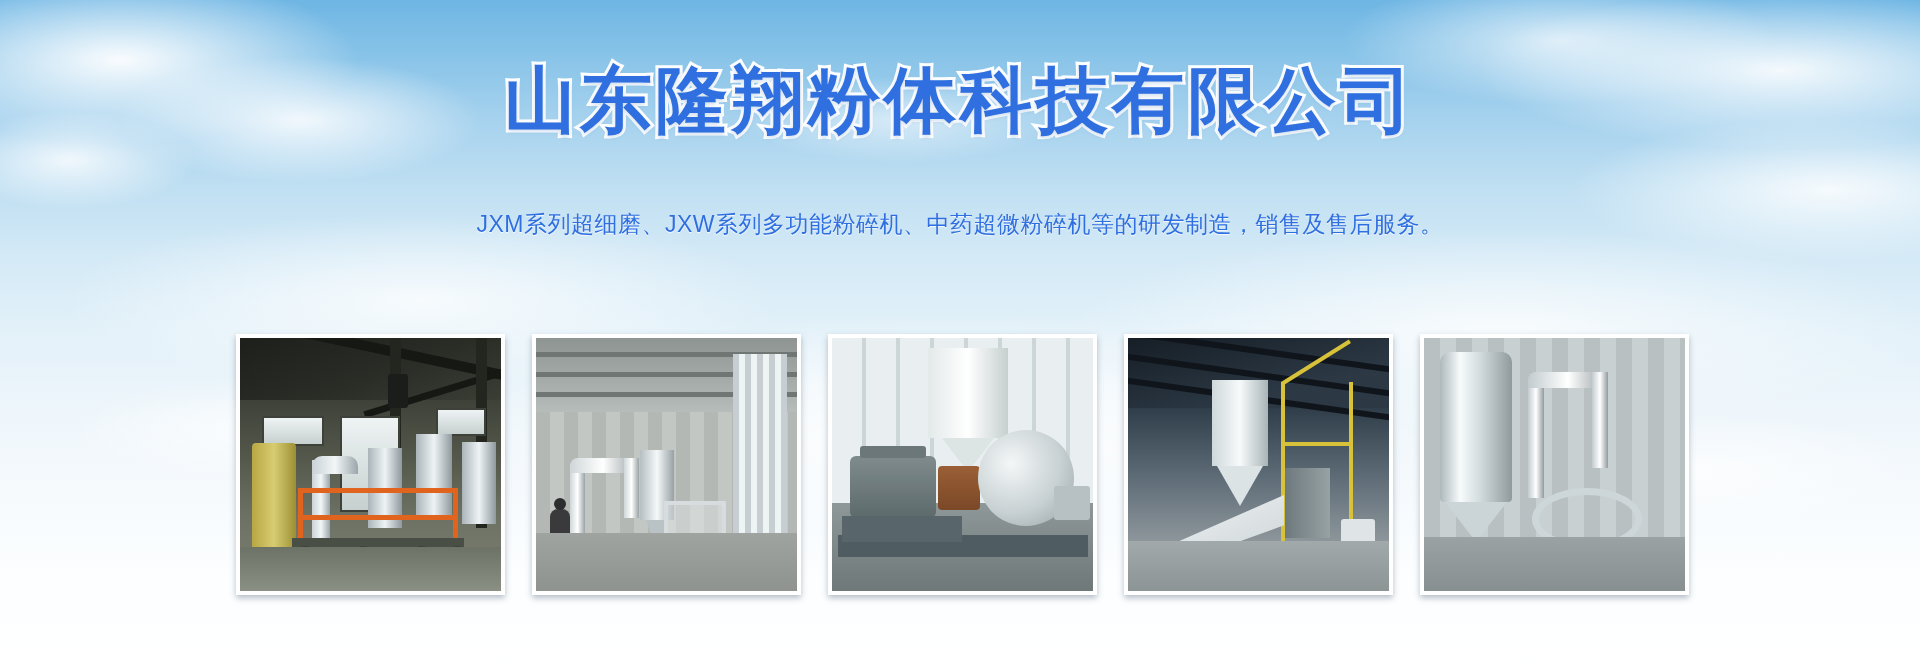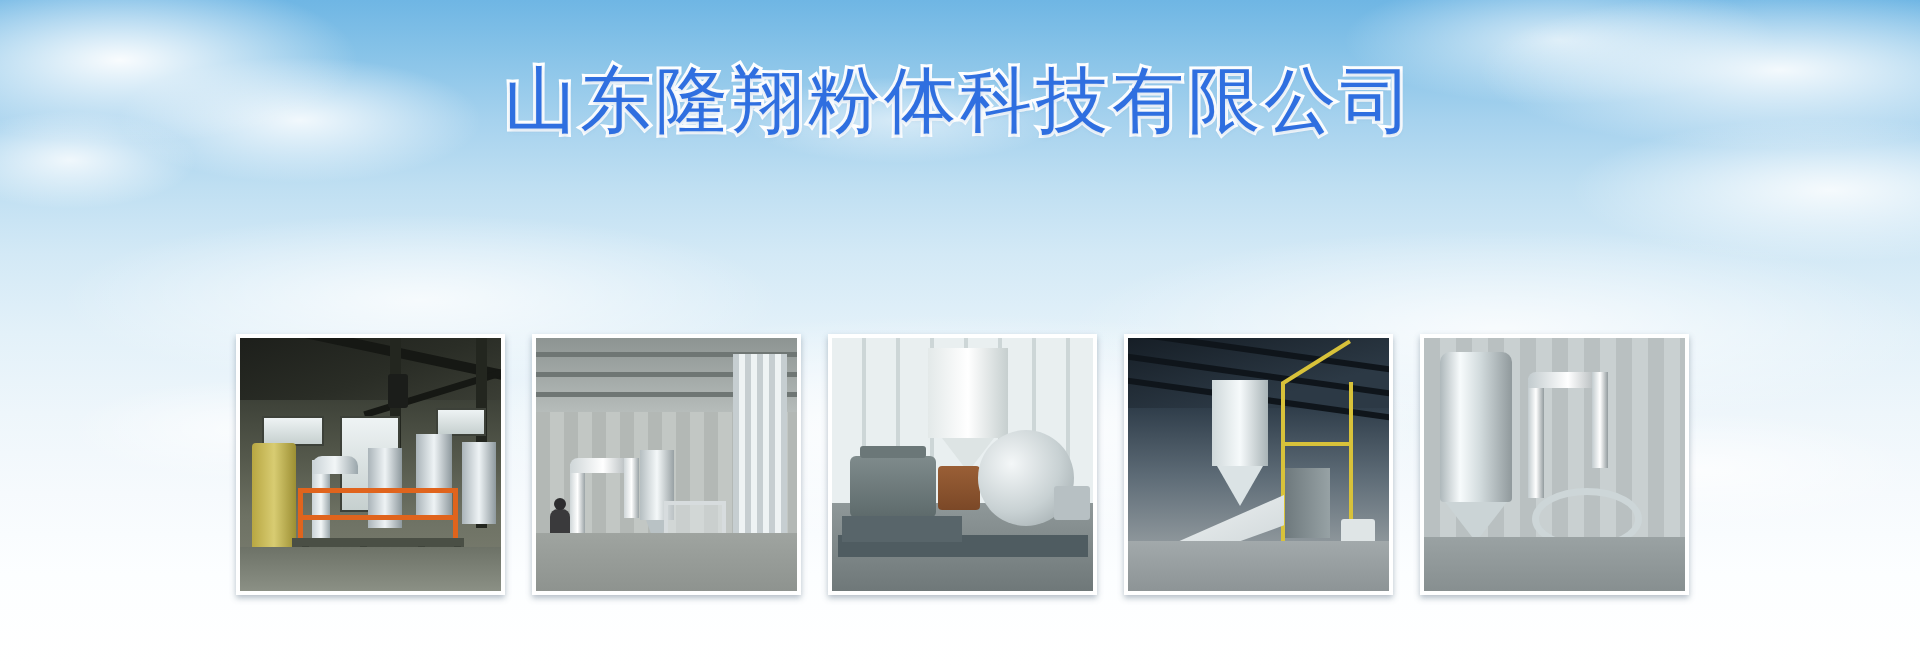--- a/index.html
+++ b/index.html
@@ -46,21 +46,21 @@
       radial-gradient(ellipse 250px 70px at 250px 430px, rgba(255,255,255,.7), rgba(255,255,255,0) 72%),
       radial-gradient(ellipse 300px 80px at 1700px 470px, rgba(255,255,255,.7), rgba(255,255,255,0) 72%);
   }
   .headline {
     position: absolute;
     top: 60px;
     left: 0;
     width: 100%;
     text-align: center;
     font-size: 72px;
-    font-weight: normal;
+    font-weight: bold;
     letter-spacing: 4px;
     color: #2f6fe0;
     -webkit-text-stroke: 6px #ffffff;
     paint-order: stroke fill;
     text-shadow: 0 2px 4px rgba(120,160,200,.35);
     white-space: nowrap;
     line-height: 1.12;
   }
   .subhead {
     position: absolute;
@@ -194,20 +194,21 @@
 </head>
 <body>
 
 <div class="banner">
 
   <div class="clouds"></div>
 
   <h1 class="headline">山东隆翔粉体科技有限公司</h1>
 
   <div class="subhead">
+    <div>JXM系列超细磨、JXW系列多功能粉碎机、中药超微粉碎机等的研发制造，销售及售后服务。</div>
   </div>
 
   <div class="gallery">
 
     <div class="photo p1">
       <div class="scene">
         <div class="roof"></div>
         <div class="beam b1"></div>
         <div class="beam b2"></div>
         <div class="col c1"></div>

